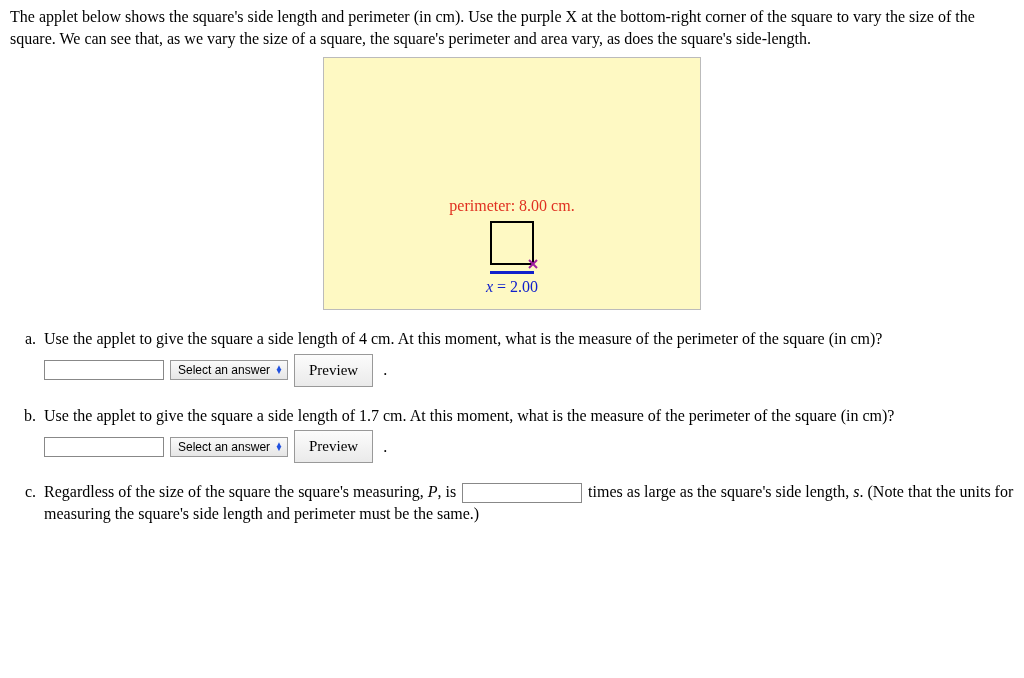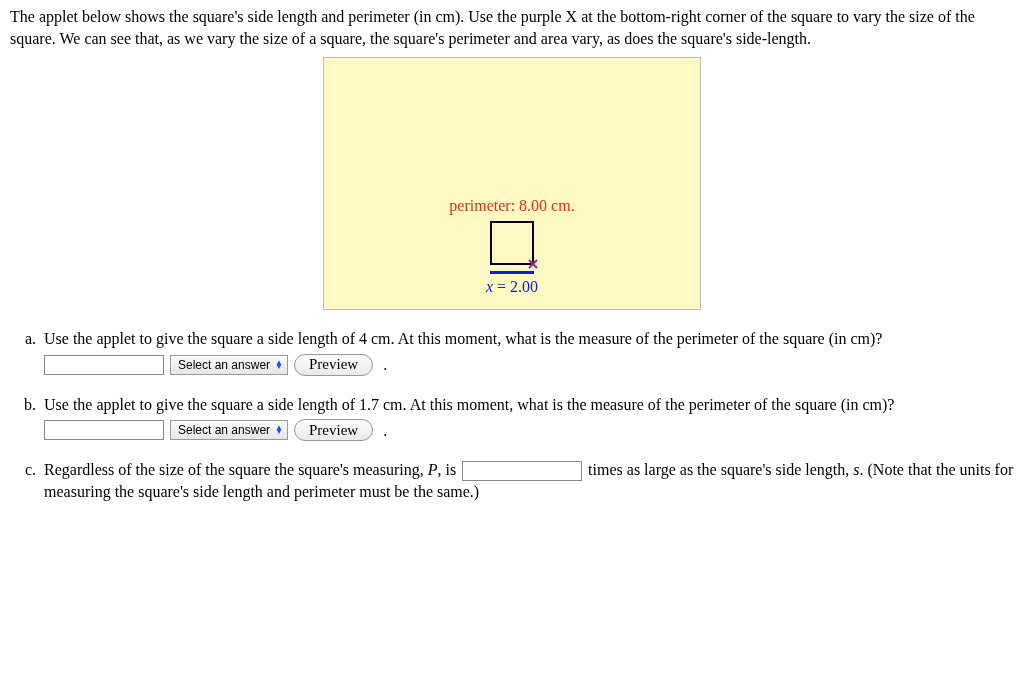--- a/index.html
+++ b/index.html
@@ -132,24 +132,24 @@
       gap: 5px;
     }
     .select-arrows {
       display: inline-flex;
       flex-direction: column;
       line-height: 4px;
       color: #2050e0;
       font-size: 8px;
     }
     .preview-btn {
-      height: 22px;
+      height: 33px;
       border: 1px solid #999;
       background: linear-gradient(#fcfcfc, #eaeaea);
-      border-radius: 11px;
+      border-radius: 0;
       padding: 0 14px;
       font-family: 'Times New Roman', Times, serif;
       font-size: 15px;
       cursor: pointer;
     }
     .inline-input {
       width: 120px;
       height: 20px;
       border: 1px solid #888;
       background: #fff;

